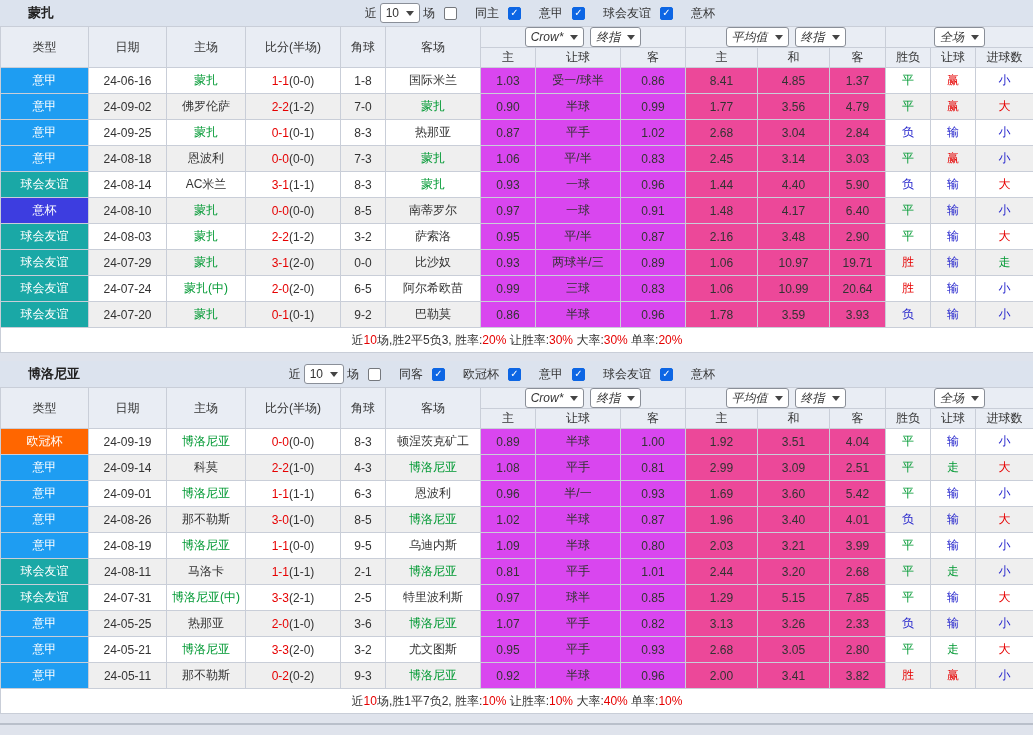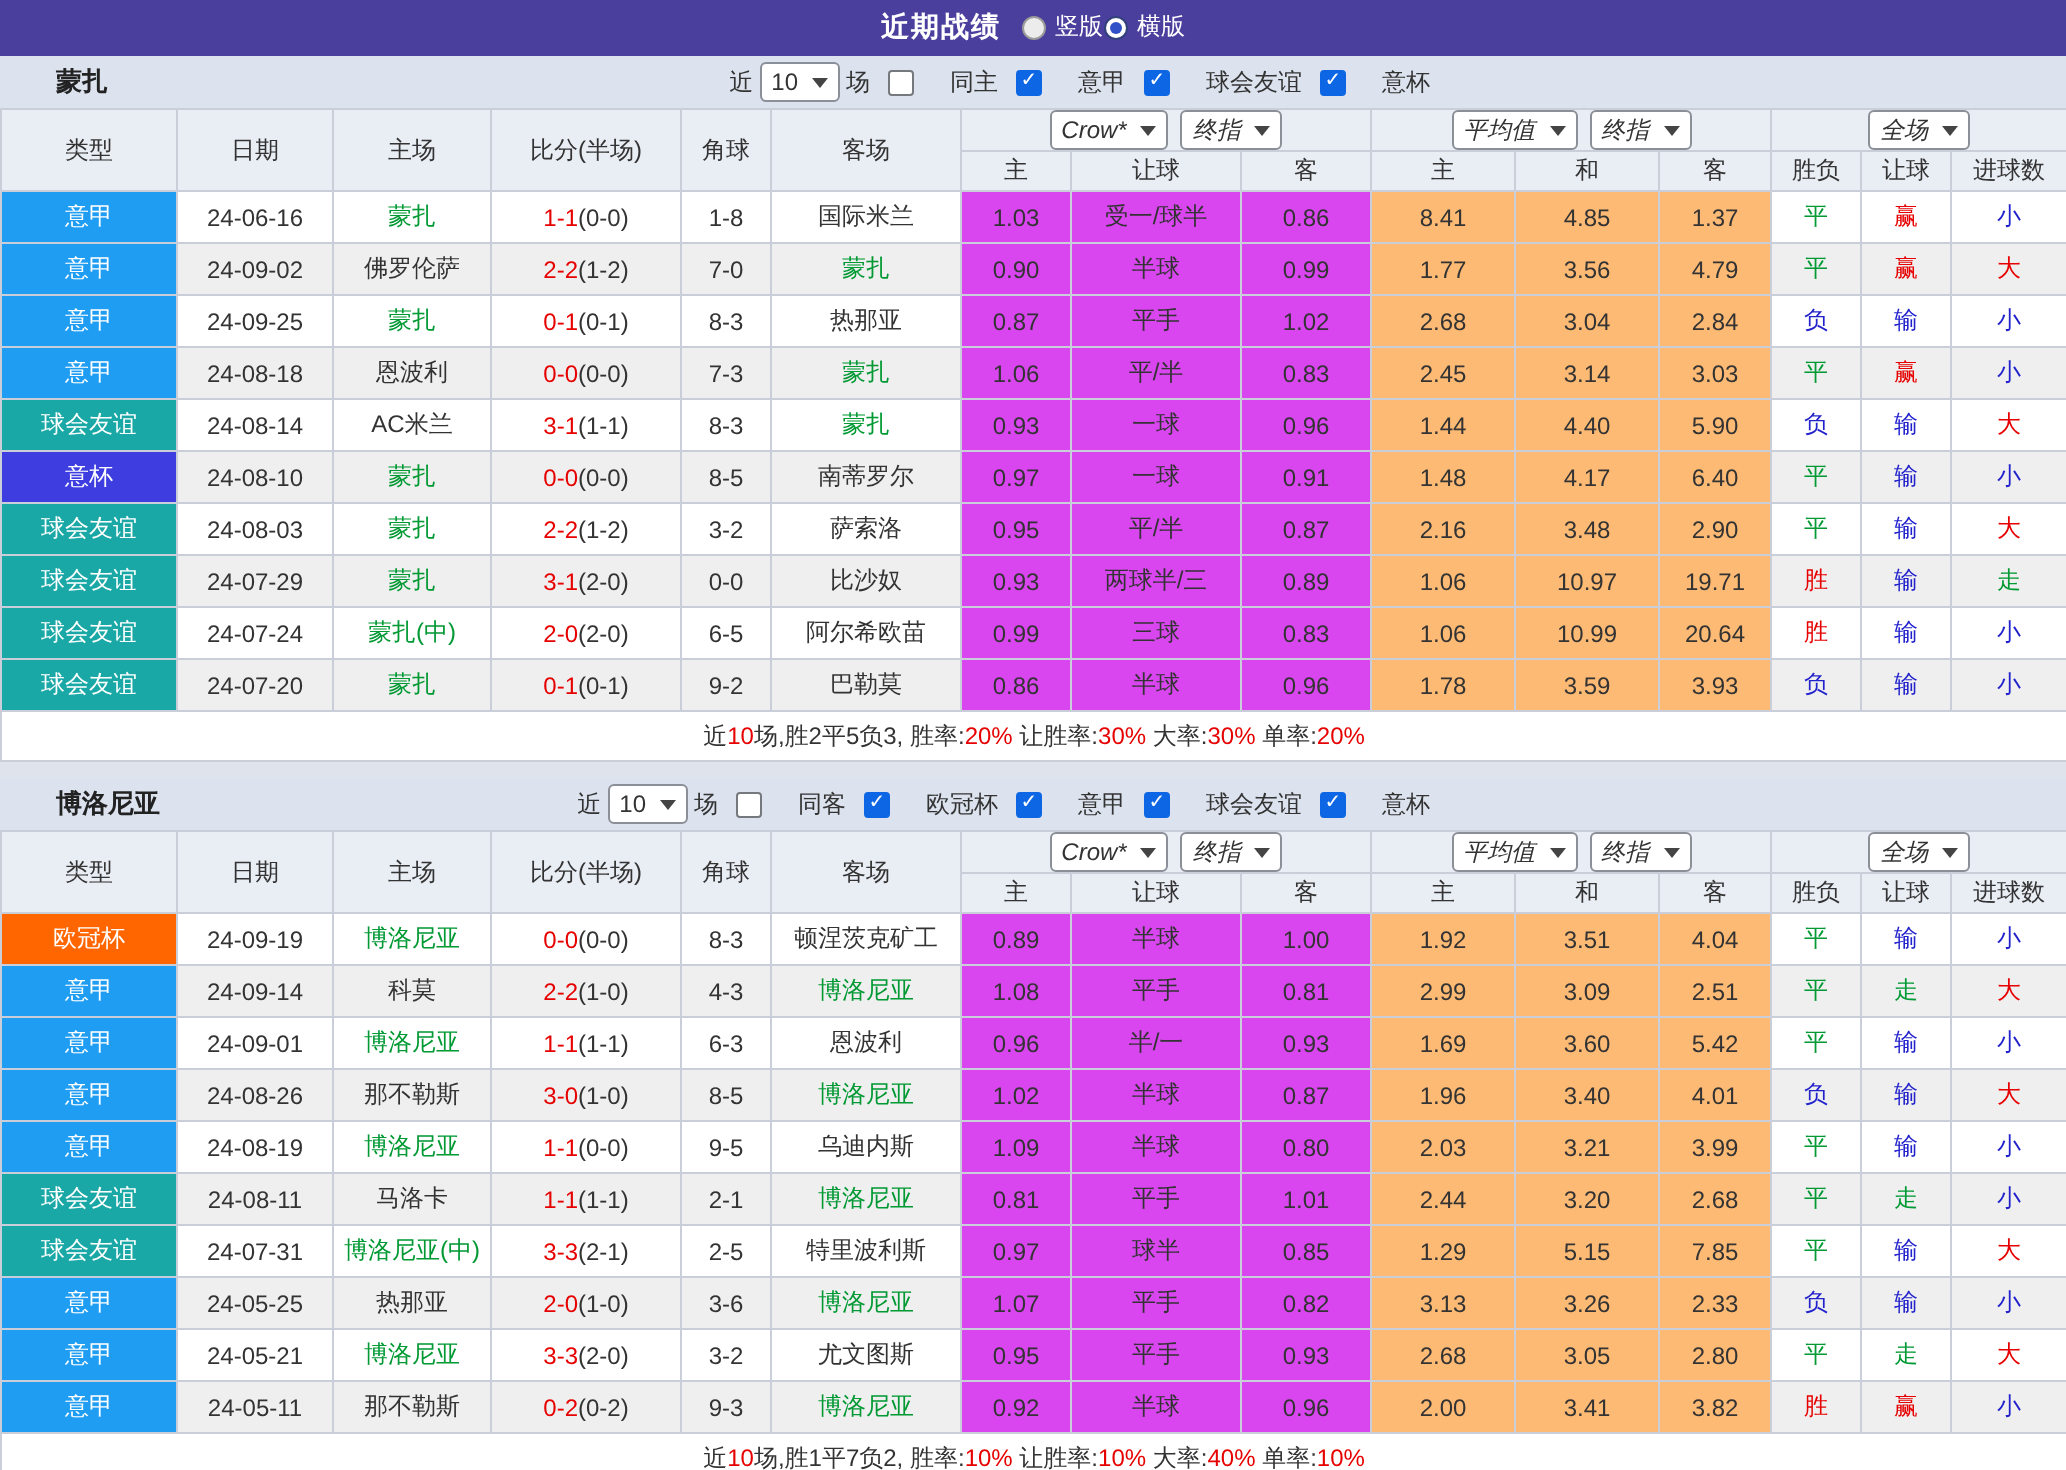--- a/index.html
+++ b/index.html
@@ -36,42 +36,32 @@
   thead th{background:#e9edf4;height:19px;}
   thead th.grouphead{background:#e9edf4;}
   .grouphead .selbox{margin:0 3px;font-style:italic;}
   .ghwrap{display:flex;align-items:center;justify-content:center;}
   tbody td{height:25px;}
   td.type{color:#fff;}
   td.team-self{color:#009933;}
   td.score .full{color:#e60000;}
   td.score .half{color:#333;}
   td.cream{background:#d946ef;}
-  td.ltblue{background:#fdba74;}
+  td.ltblue{background:#ec4899;}
   tbody tr:nth-child(even) td.zebra{background:#efefef;}
   td.res-red{color:#e60000;}
   td.res-green{color:#009933;}
   td.res-blue{color:#2222cc;}
   tfoot td{height:24px;background:#fff;}
   .foot-red{color:#e60000;}
 </style>
 </head>
 <body>
 
 <div class="page">
-  <div class="topbar">
-    <span class="title">近期战绩</span>
-    <span id="layout-radios"><span class="radio-item">
-          <span class="radio off"></span>
-          <span>竖版</span>
-        </span><span class="radio-item">
-          <span class="radio on"></span>
-          <span>横版</span>
-        </span></span>
-  </div>
   <div id="tables-container">
       <section class="team-section">
         <div class="team-row">
           <span class="team-name">蒙扎</span>
           <div class="filter-bar">
             <span>近</span>
             <div class="selbox">
               <span class="sel-label">10</span>
               <span class="caret"></span>
             </div>

